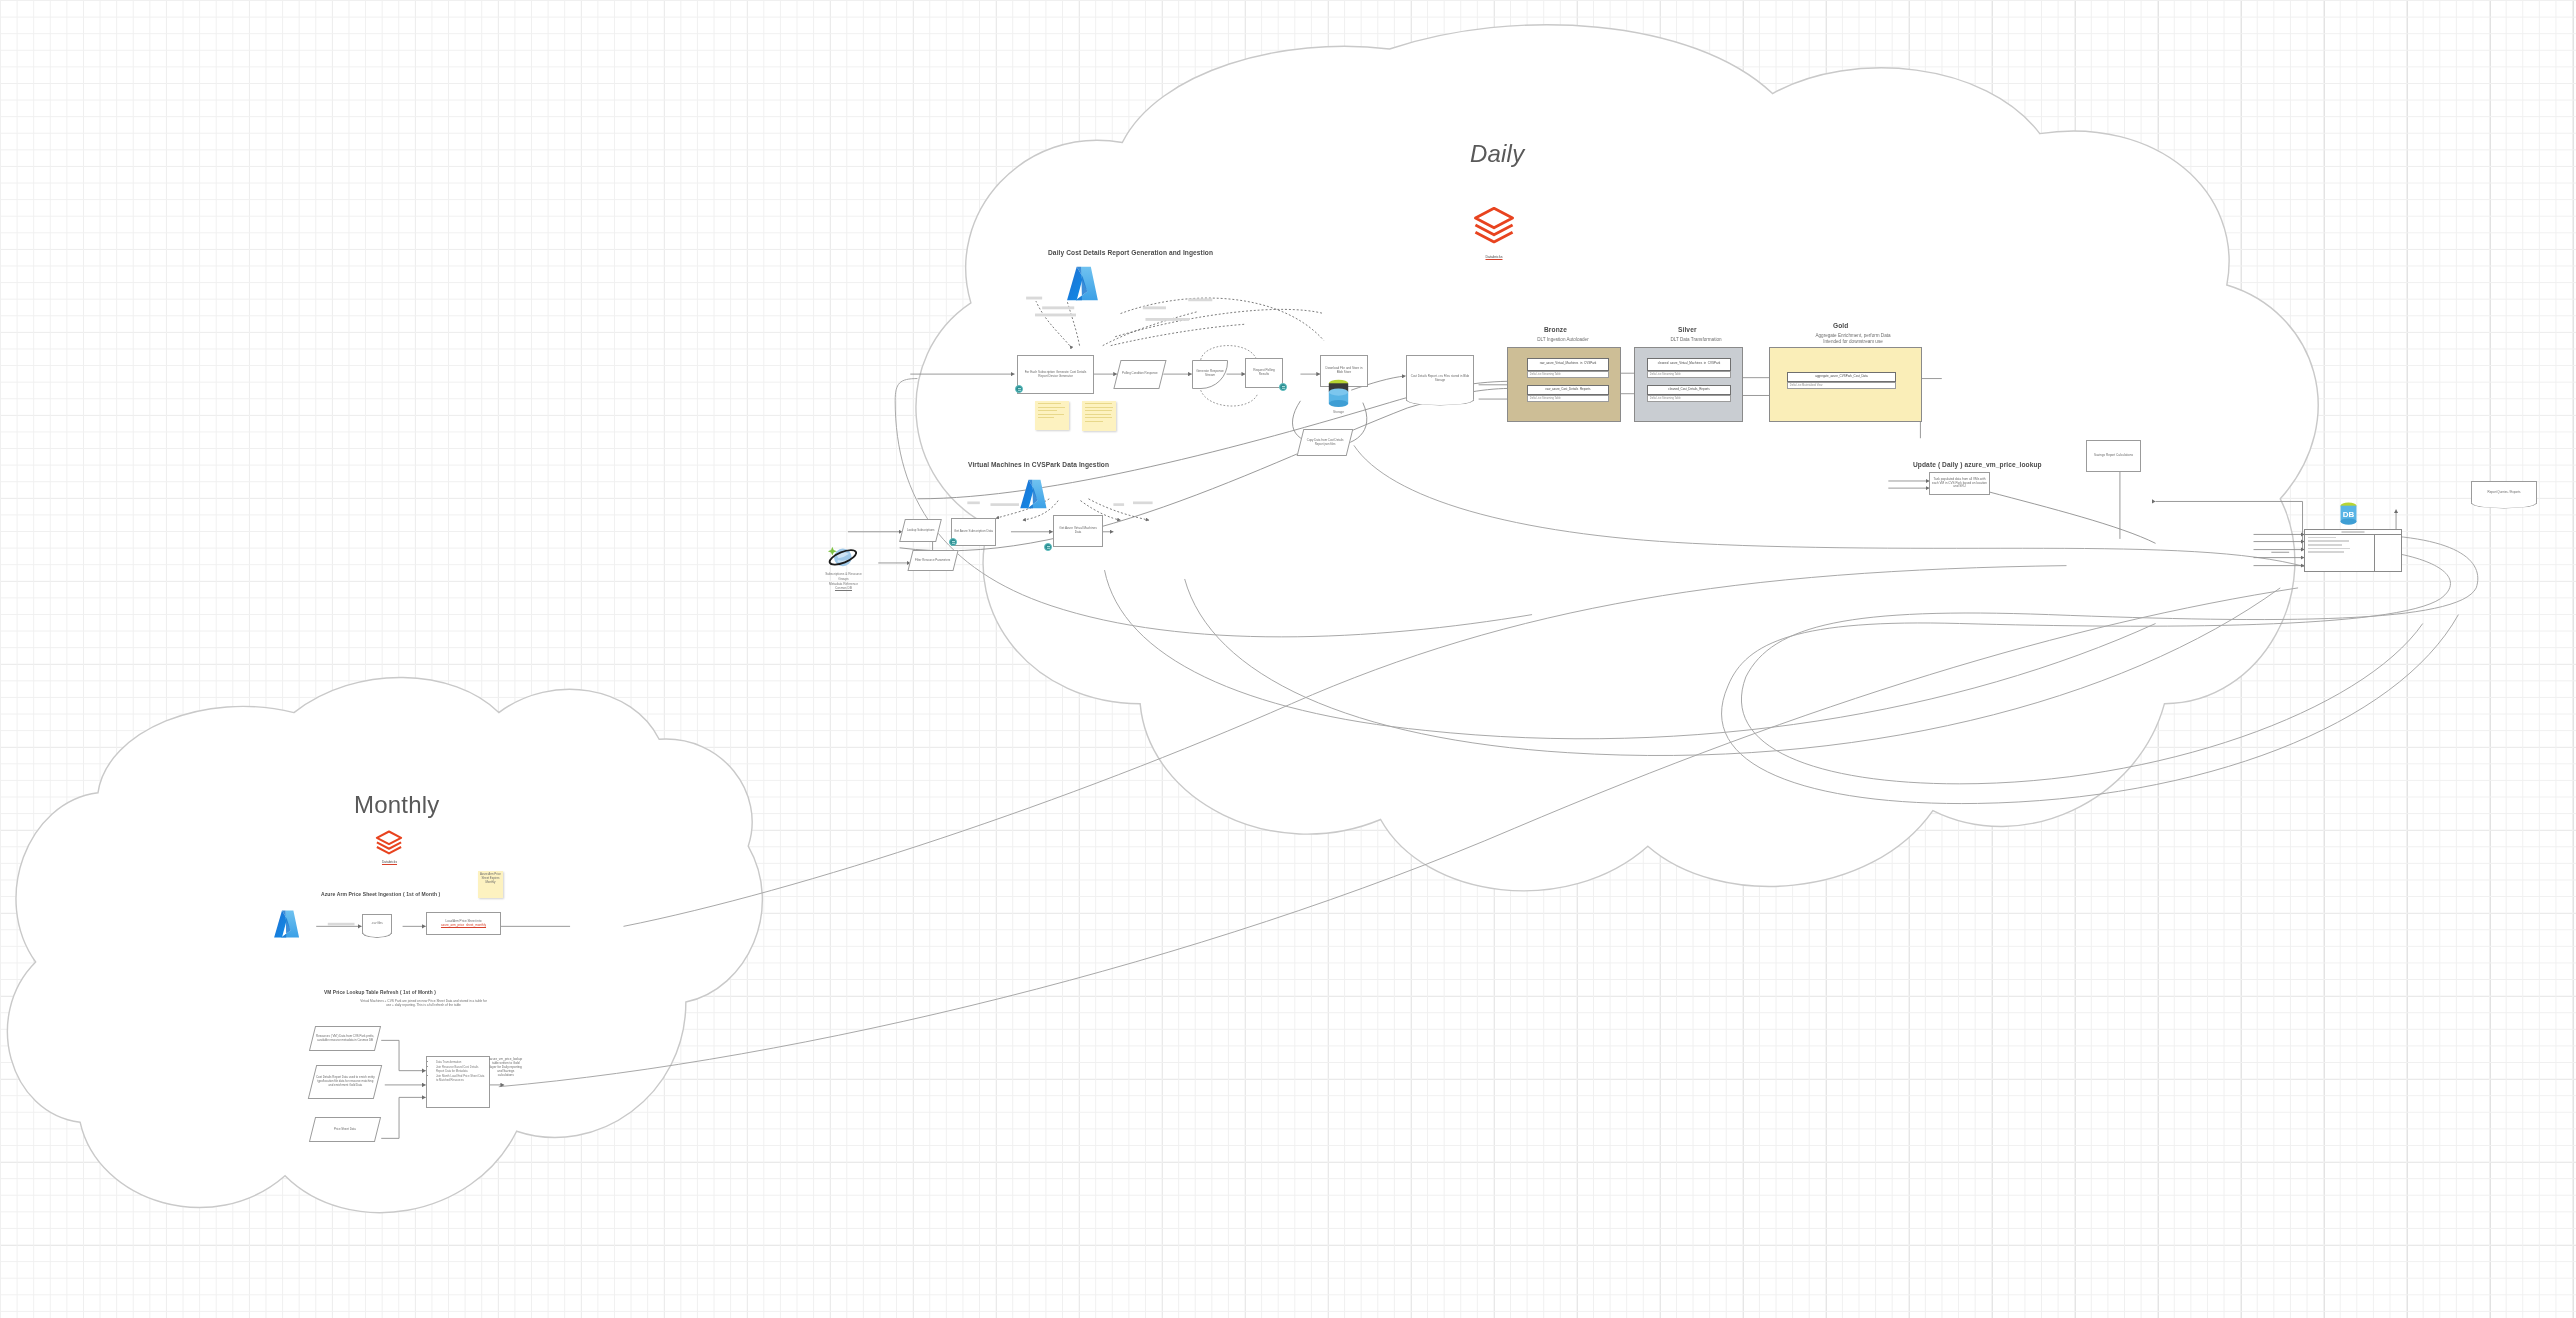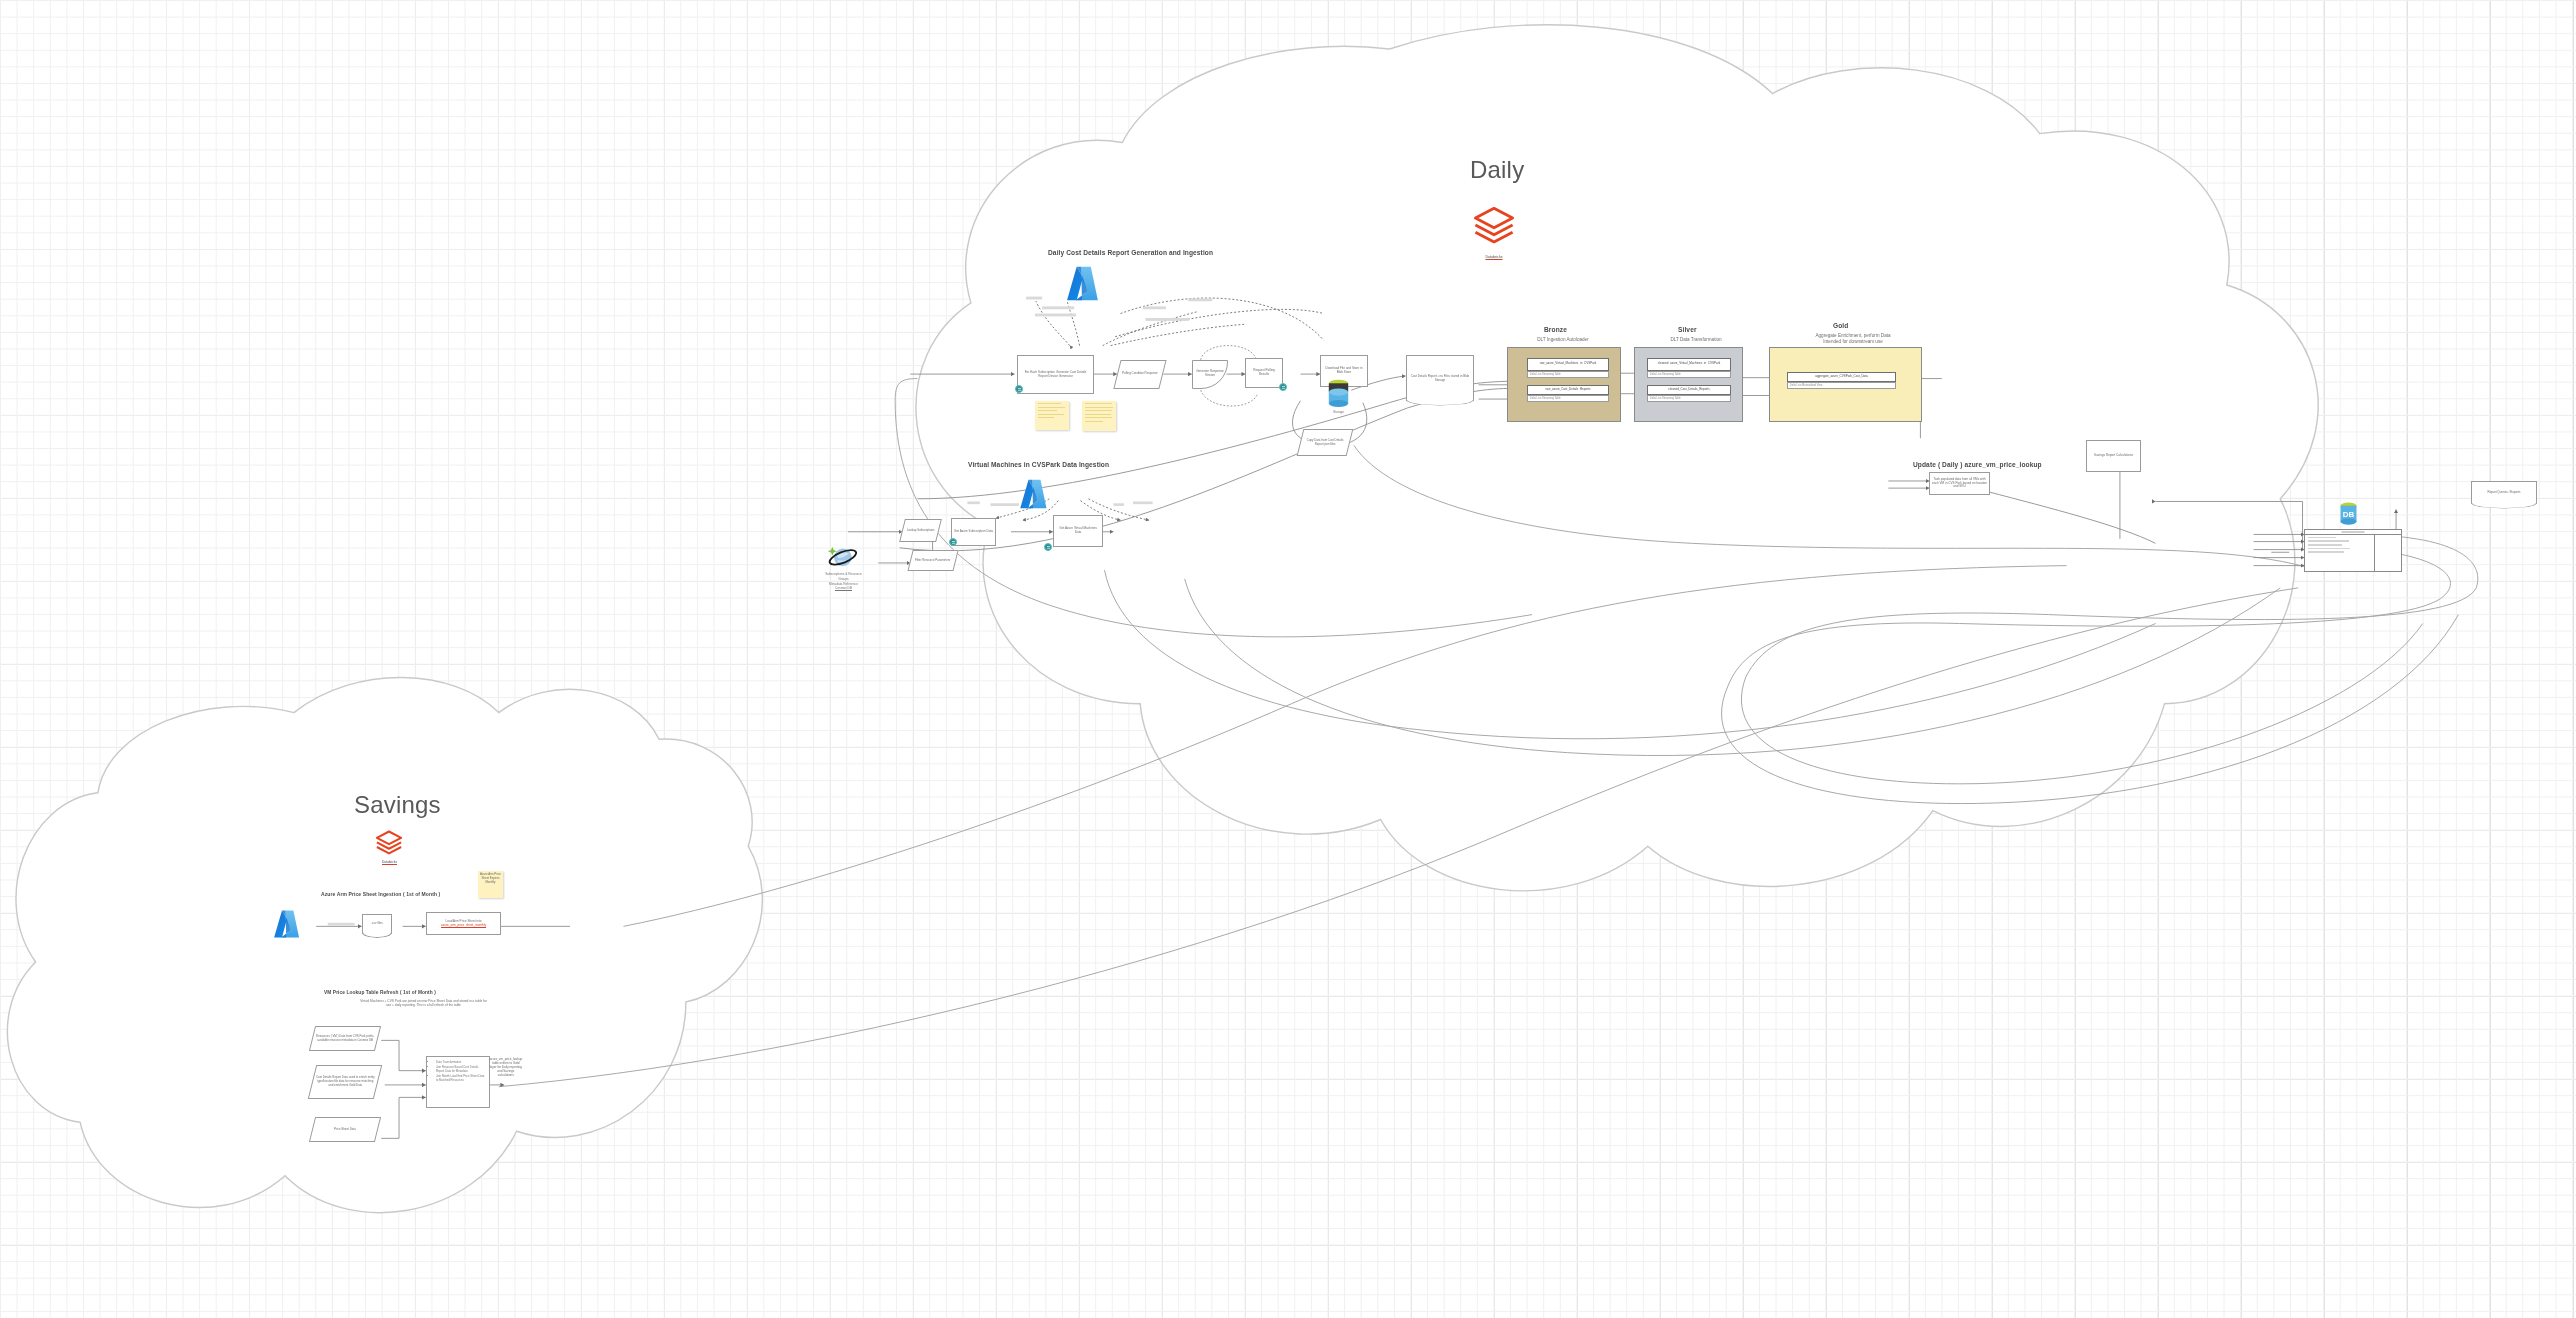--- a/index.html
+++ b/index.html
@@ -301,21 +301,21 @@
     <path d="M448,1202 L478,1202" marker-end="url(#arrs)"></path>
     <path d="M432,1218 L478,1218" marker-end="url(#arrs)"></path>
     <path d="M428,1278 L448,1278 L448,1232 L478,1232" marker-end="url(#arrs)"></path>
     <path d="M536,1218 L566,1218" marker-end="url(#arrs)"></path>
     <path d="M536,1218 L536,1218"></path>
   </g>
 </svg>
 
 <div class="layer">
 
-  <div class="cloud-title" style="left:1470px; top:156px;">Daily</div>
+  <div class="cloud-title" style="left:1470px; top:140px;font-style:italic;">Daily</div>
 
   <svg class="dbx-logo" style="left:1471px; top:203px;" width="46" height="46" viewBox="0 0 52 52">
     <g fill="none" stroke="#e8431f" stroke-width="3.2" stroke-linejoin="round">
       <path d="M26,6 L47,17 L26,28 L5,17 Z"></path>
       <path d="M5,25 L26,36 L47,25"></path>
       <path d="M5,33 L26,44 L47,33"></path>
     </g>
   </svg>
   <div class="dbx-cap" style="left:1471px; top:255px; width:46px;">Databricks</div>
 
@@ -460,21 +460,21 @@
     <div class="rows">
       <i style="width:28.5px"></i>
         <i style="width:41px"></i>
         <i style="width:34px"></i>
         <i style="width:42px"></i>
         <i style="width:36px"></i>
     </div>
     <div class="col" style="left:69px;"></div>
   </div>
 
-  <div class="cloud-title" style="left:354px; top:791px;">Savings</div>
+  <div class="cloud-title" style="left:354px; top:791px;">Monthly</div>
 
   <svg class="dbx-logo" style="left:374px; top:828px;" width="30" height="30" viewBox="0 0 52 52">
     <g fill="none" stroke="#e8431f" stroke-width="3.6" stroke-linejoin="round">
       <path d="M26,6 L47,17 L26,28 L5,17 Z"></path>
       <path d="M5,25 L26,36 L47,25"></path>
       <path d="M5,33 L26,44 L47,33"></path>
     </g>
   </svg>
   <div class="dbx-cap" style="left:367px; top:860px; width:45px; font-size:3.2px;">Databricks</div>
 

